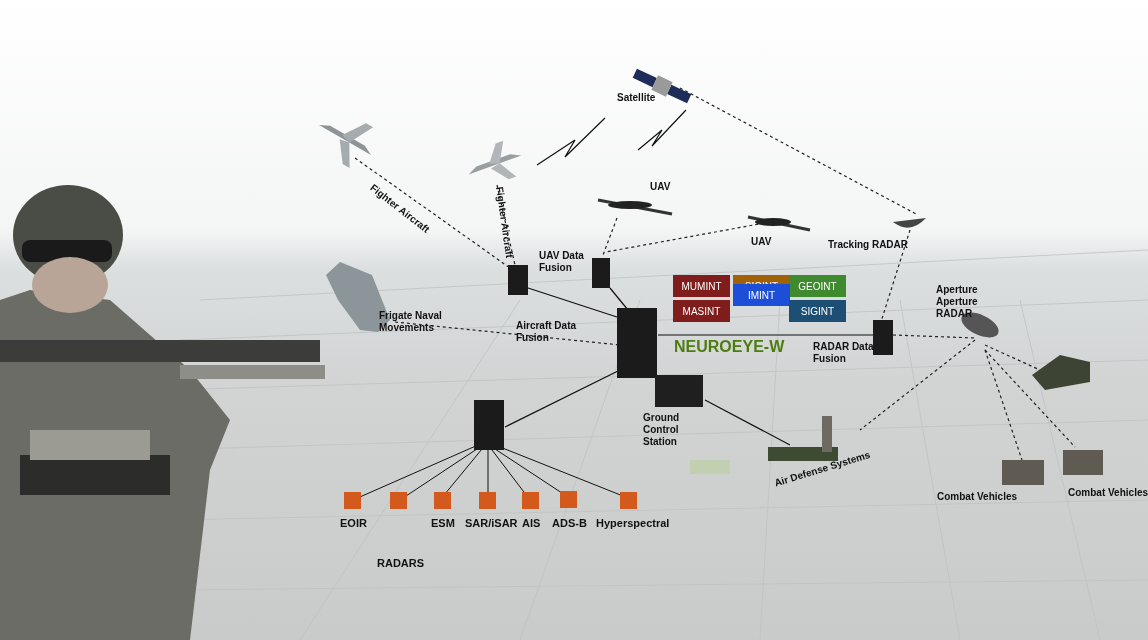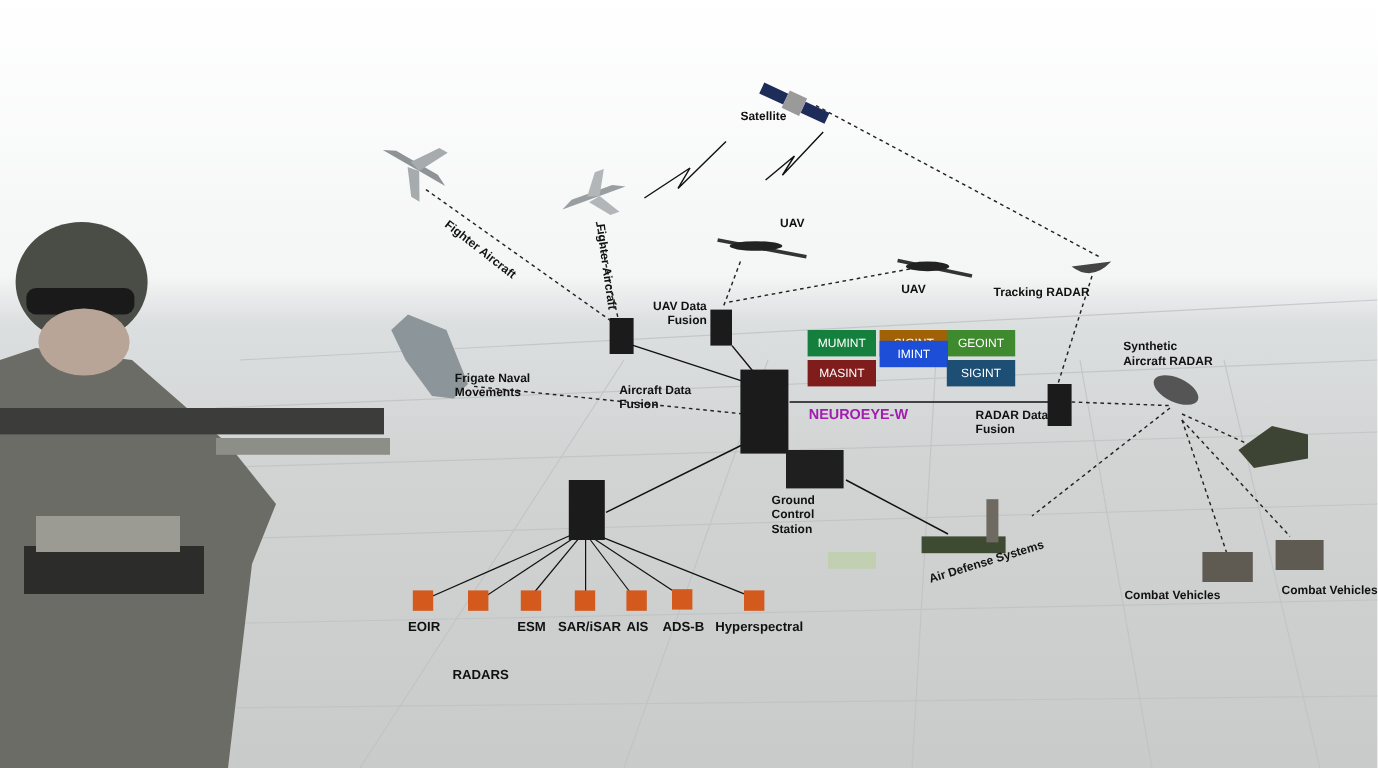--- a/index.html
+++ b/index.html
@@ -2,21 +2,21 @@
 <html><head>
 <meta charset="utf-8">
 <style>
   html, body { margin:0; padding:0; }
   body { width:1148px; height:640px; overflow:hidden; position:relative; background:#ffffff; font-family:"Liberation Sans", sans-serif; }
   #stage { position:absolute; left:0; top:0; width:1148px; height:640px; }
   .lbl { position:absolute; font-family:"Liberation Sans", sans-serif; font-weight:bold; color:#111; font-size:10px; line-height:12px; white-space:nowrap; }
   .lbl.w { white-space:normal; }
   .sensor-lbl { position:absolute; font-weight:bold; font-size:11px; color:#111; font-family:"Liberation Sans", sans-serif; }
   .int-cell { position:absolute; width:57px; height:22px; color:#fff; font-size:10px; display:flex; align-items:center; justify-content:center; font-family:"Liberation Sans", sans-serif; }
-  .hub-title { position:absolute; font-weight:bold; font-size:12px; color:#a21caf; }
+  .hub-title { position:absolute; font-weight:bold; font-size:16px; color:#4d7c0f; }
   .sq { position:absolute; width:17px; height:17px; background:#d35a1c; }
 </style>
 </head>
 <body>
 
 <div id="stage">
   <svg width="1148" height="640" style="position:absolute;left:0;top:0">
     <defs>
       <linearGradient id="ground" x1="0" y1="0" x2="0" y2="1">
         <stop offset="0" stop-color="#ffffff"></stop>
@@ -140,34 +140,34 @@
 
     <rect x="1002" y="460" width="42" height="25" fill="#5f5a52"></rect>
     <rect x="1063" y="450" width="40" height="25" fill="#5f5a52"></rect>
   </svg>
 
   <div class="lbl" style="left:617px;top:92px;">Satellite</div>
   <div class="lbl" style="left:375px;top:182px;transform:rotate(38deg);transform-origin:left top;">Fighter Aircraft</div>
   <div class="lbl" style="left:505px;top:186px;transform:rotate(82deg);transform-origin:left top;">Fighter Aircraft</div>
   <div class="lbl" style="left:650px;top:181px;">UAV</div>
   <div class="lbl" style="left:751px;top:236px;">UAV</div>
-  <div class="lbl w" style="left:539px;top:250px;width:50px;text-align:right;">UAV Data Fusion</div>
+  <div class="lbl w" style="left:539px;top:250px;width:50px;">UAV Data Fusion</div>
   <div class="lbl w" style="left:379px;top:269px;width:70px;margin-top:41px;">Frigate Naval Movements</div>
   <div class="lbl w" style="left:516px;top:320px;width:65px;">Aircraft Data Fusion</div>
   <div class="lbl" style="left:828px;top:239px;">Tracking RADAR</div>
-  <div class="lbl w" style="left:936px;top:284px;width:80px;">Synthetic Aircraft RADAR</div>
+  <div class="lbl w" style="left:936px;top:284px;width:80px;">Aperture Aperture RADAR</div>
   <div class="lbl w" style="left:813px;top:341px;width:65px;">RADAR Data Fusion</div>
   <div class="lbl w" style="left:643px;top:412px;width:65px;">Ground Control Station</div>
   <div class="lbl" style="left:773px;top:478px;transform:rotate(-17deg);transform-origin:left top;">Air Defense Systems</div>
   <div class="lbl" style="left:937px;top:491px;">Combat Vehicles</div>
   <div class="lbl" style="left:1068px;top:487px;">Combat Vehicles</div>
   <div class="hub-title" style="left:674px;top:338px;">NEUROEYE-W</div>
 
   <div>
-    <div class="int-cell" style="left: 673px; top: 275px; background: #15803d; text-align: right;">MUMINT</div>
+    <div class="int-cell" style="left: 673px; top: 275px; background: #7f1d1d; text-align: right;">MUMINT</div>
     <div class="int-cell" style="left: 733px; top: 275px; background: #a16207;">SIGINT</div>
     <div class="int-cell" style="left: 789px; top: 275px; background: rgb(63, 138, 46);">GEOINT</div>
     <div class="int-cell" style="left: 673px; top: 300px; background: #7f1d1d;">MASINT</div>
     <div class="int-cell" style="left: 733px; top: 284px; background: #1d4ed8;">IMINT</div>
     <div class="int-cell" style="left: 789px; top: 300px; background: rgb(29, 78, 115);">SIGINT</div>
   </div>
 
   <div>
     <div class="sq" style="left: 344px; top: 492px; background: rgb(211, 90, 28);"></div>
     <div class="sq" style="left: 390px; top: 492px; background: rgb(211, 90, 28);"></div>

